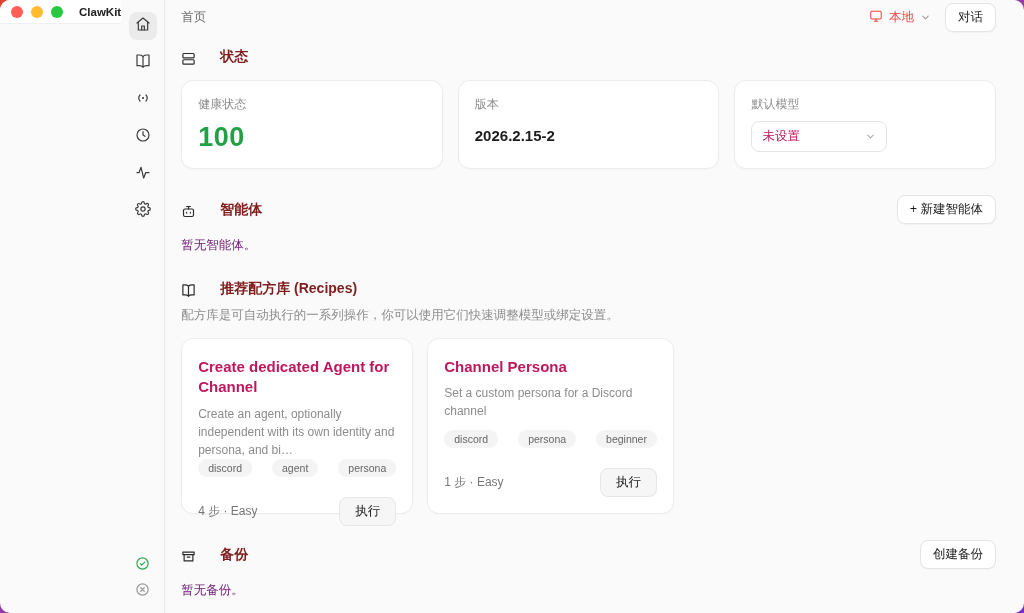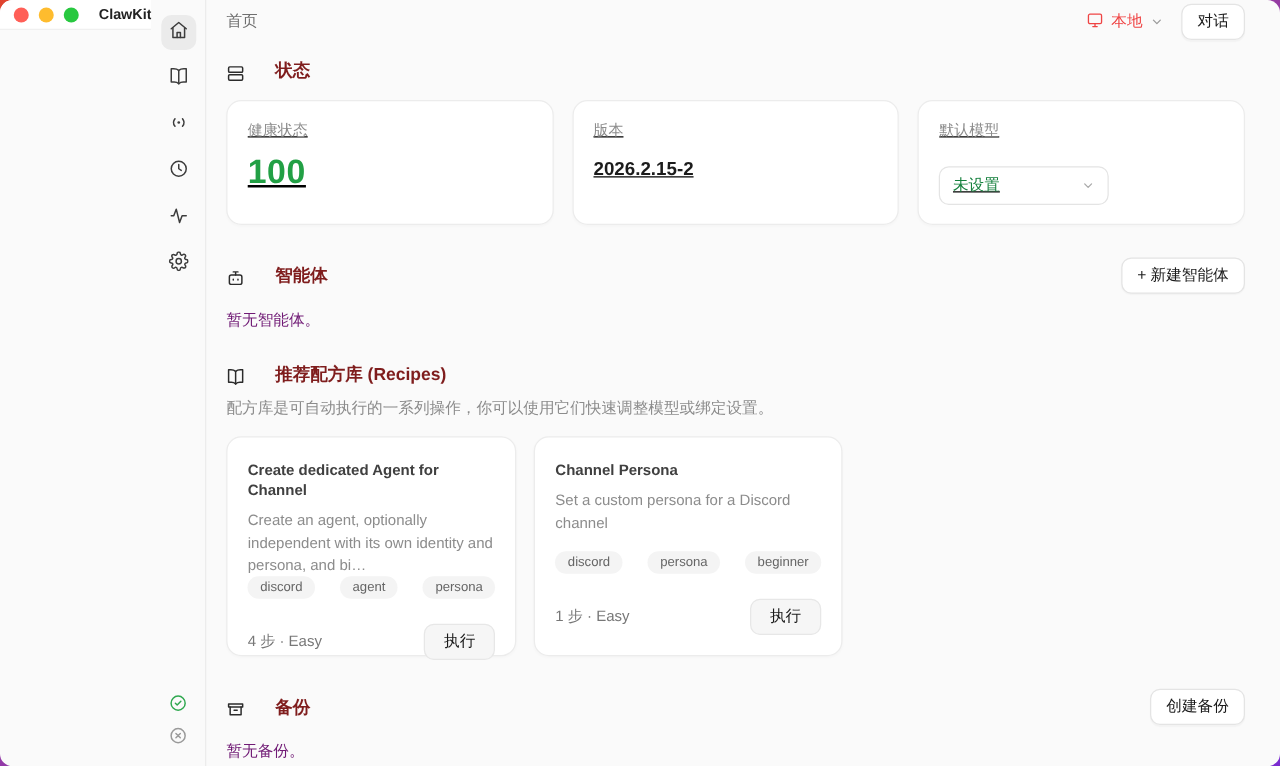--- a/index.html
+++ b/index.html
@@ -62,44 +62,44 @@
   
   .section-head {
     display:flex; align-items:flex-end; gap:24px; color:#7f1d1d;
   }
   .section-head .s-icon { display:flex; color:#2b2b2b; }
   .section-title { font-size:14px; font-weight:bold; }
   .head-row { display:flex; align-items:center; }
   .head-row .btn { margin-left:auto; }
   .empty-text { font-size:12.5px; color:#701a75; margin-top:13px; }
   
-  .cards3 { display:grid; grid-template-columns:repeat(3,1fr); gap:15px; margin-top:14px;text-decoration:underline; }
+  .cards3 { display:grid; grid-template-columns:repeat(3,1fr); gap:15px; margin-top:14px; }
   .card {
     background:#fff; border:1px solid #ececec; border-radius:12px;
     padding:15px 16px; box-shadow:0 1px 2px rgba(0,0,0,0.02);
   }
   .card-label { font-size:12px; color:#8c8c8c; }
   .health-value { font-size:27px; font-weight:bold; margin-top:9px; letter-spacing:0.5px; }
   .version-value { font-size:15px; font-weight:bold; color:#1c1c1c; margin-top:14px; }
   .select {
-    margin-top:20px; width:136px; background:#fff;
+    margin-top:8px; width:136px; background:#fff;
     border:1px solid #e4e4e4; border-radius:8px;
     padding:6px 10px; display:flex; align-items:center;
-    font-size:12.5px; color:#15803d; cursor:pointer;
+    font-size:12.5px; color:#be185d; cursor:pointer;
   }
   .select .chev { margin-left:auto; color:#a8a8a8; display:flex; }
   
   .recipes-sub { font-size:12.5px; color:#8c8c8c; margin-top:9px; }
   .cards4 { display:grid; grid-template-columns:repeat(4,1fr); gap:14px; margin-top:14px; }
   .recipe-card {
     background:#fff; border:1px solid #ececec; border-radius:12px;
     padding:18px 16px 16px; box-shadow:0 1px 2px rgba(0,0,0,0.02);
     height:176px; display:flex; flex-direction:column;
   }
-  .recipe-title { font-size:12px; font-weight:bold; color:#404040; line-height:1.35; }
+  .recipe-title { font-size:15px; font-weight:bold; color:#be185d; line-height:1.35; }
   .recipe-desc { font-size:12px; color:#8c8c8c; line-height:1.5; margin-top:7px; }
   .tag-row { display:flex; gap:20px; margin-top:auto; }
   .tag {
     background:#f4f4f4; border-radius:999px; padding:3px 10px;
     font-size:10.5px; color:#666;
   }
   .recipe-foot { display:flex; align-items:center; margin-top:20px; }
   .recipe-meta { font-size:12px; color:#777; }
   .run-btn {
     margin-left:auto; background:#f6f6f6; border:1px solid #e7e7e7;

